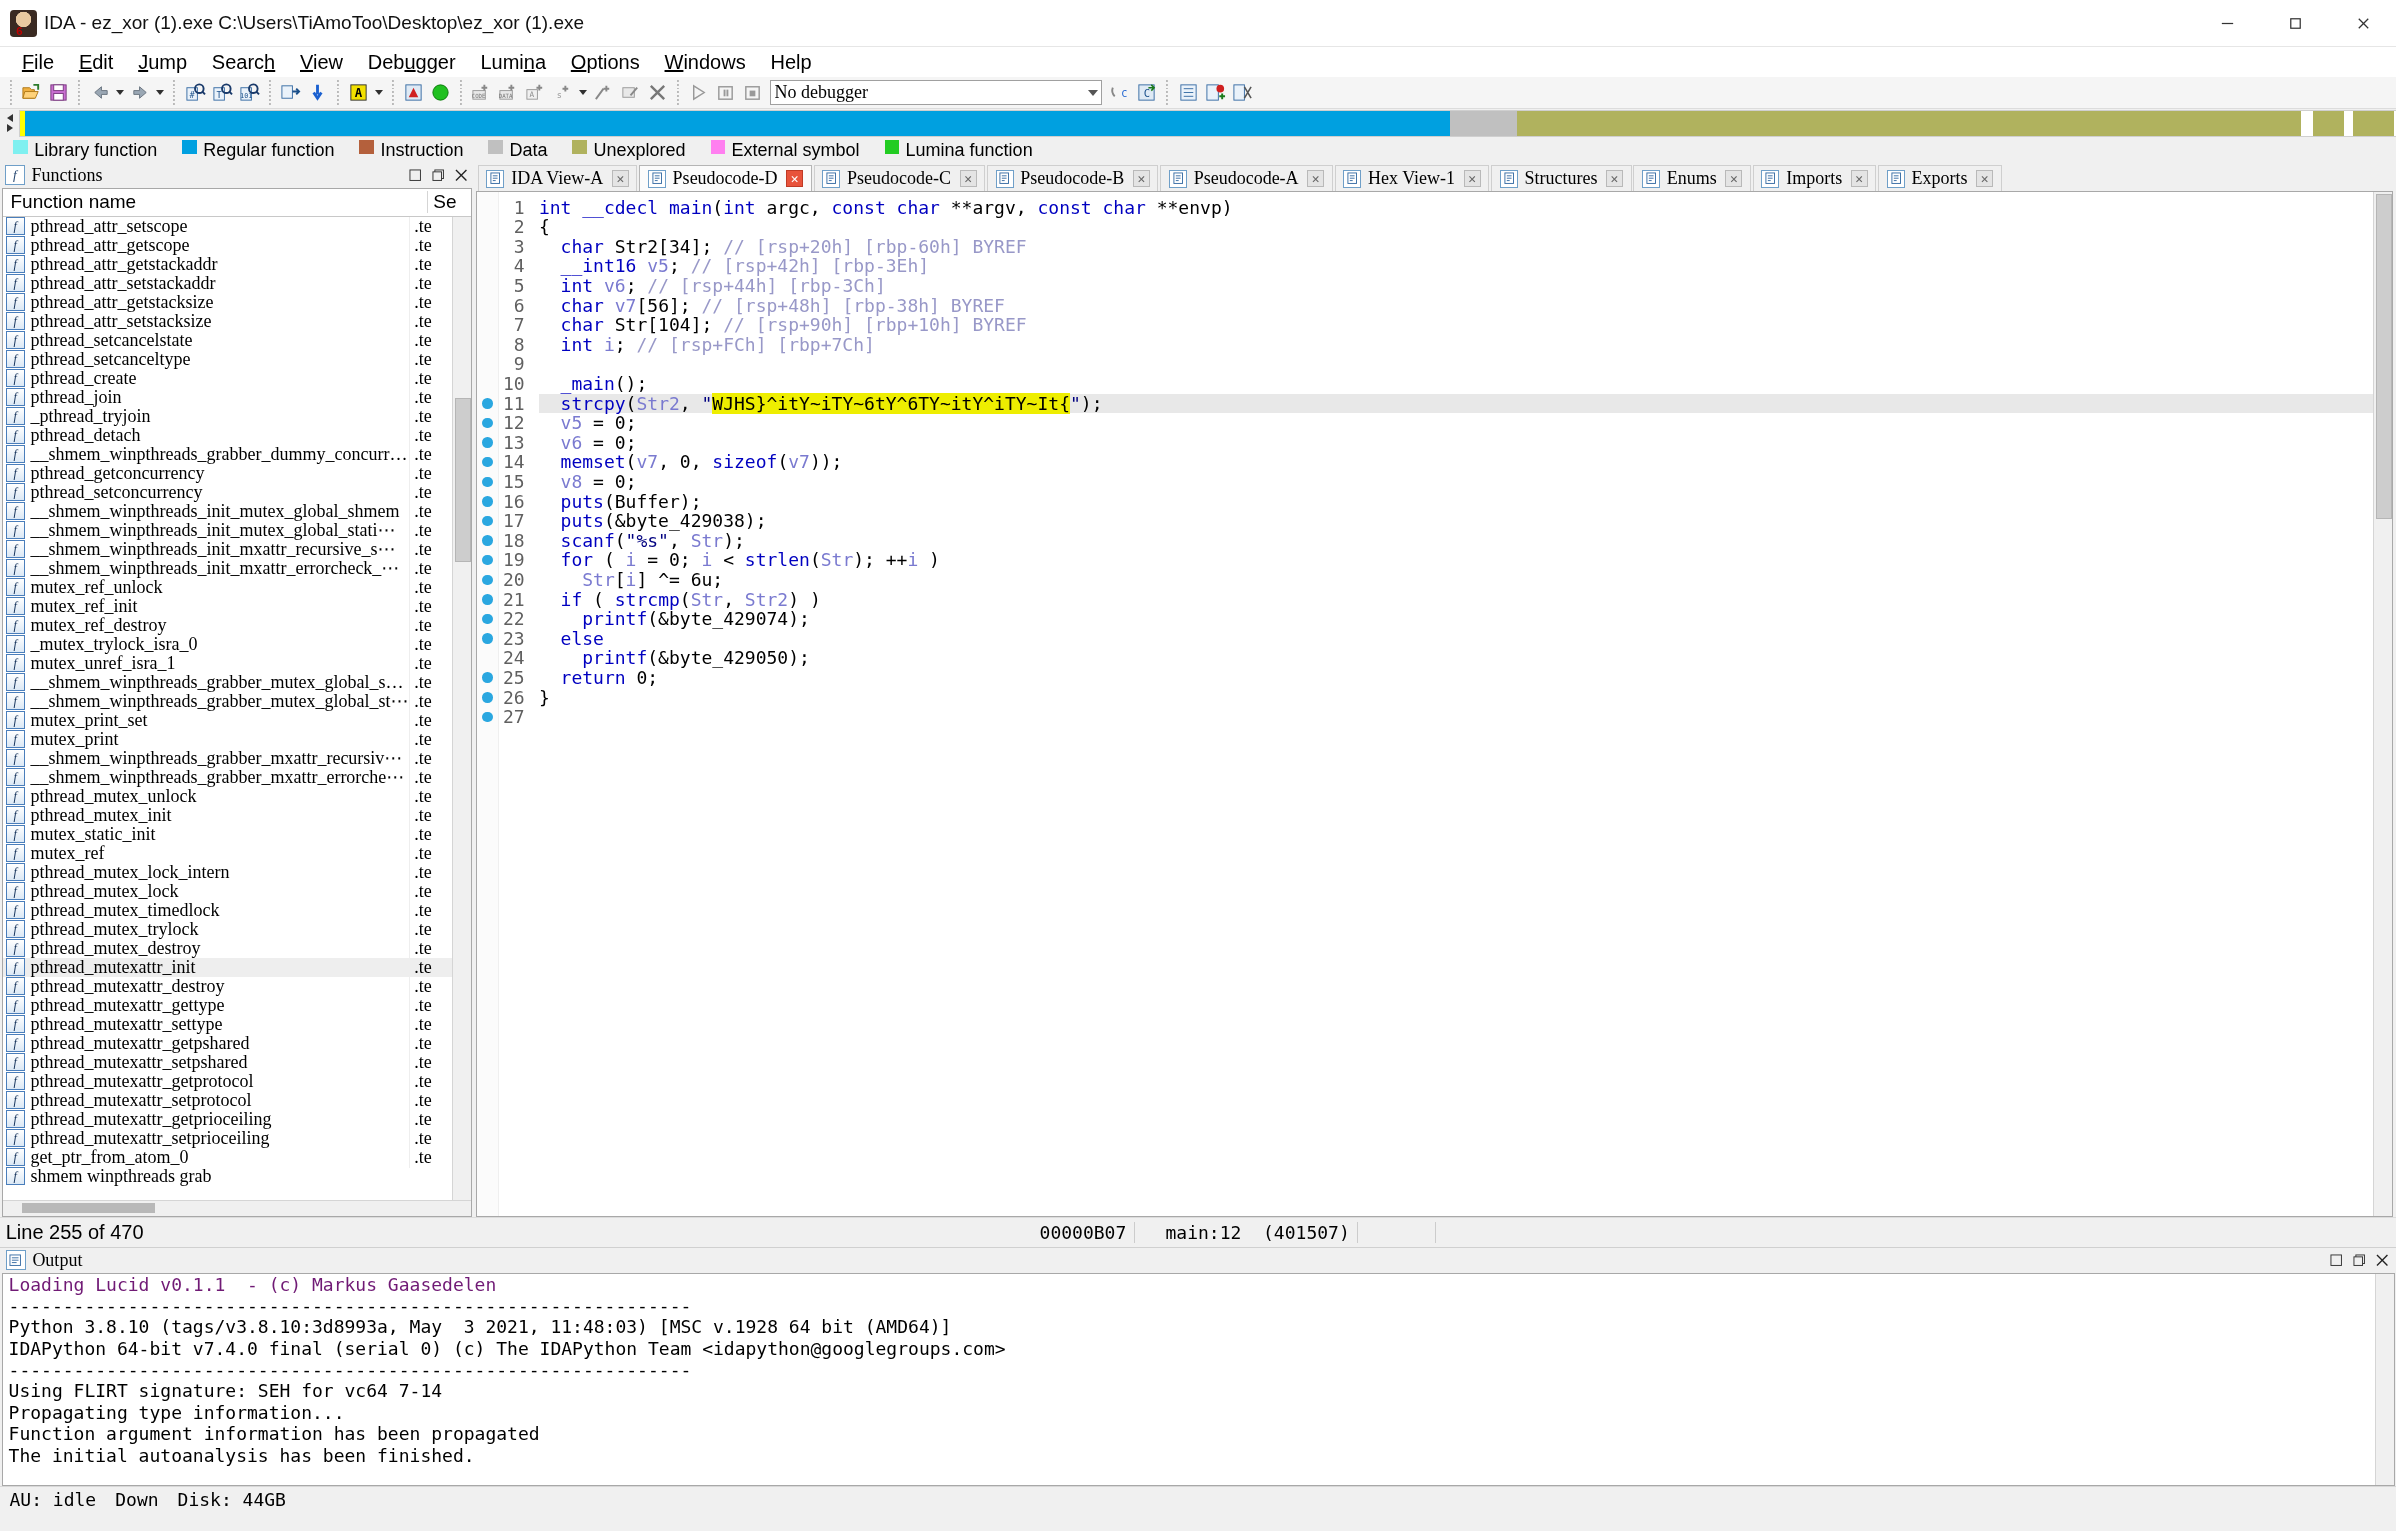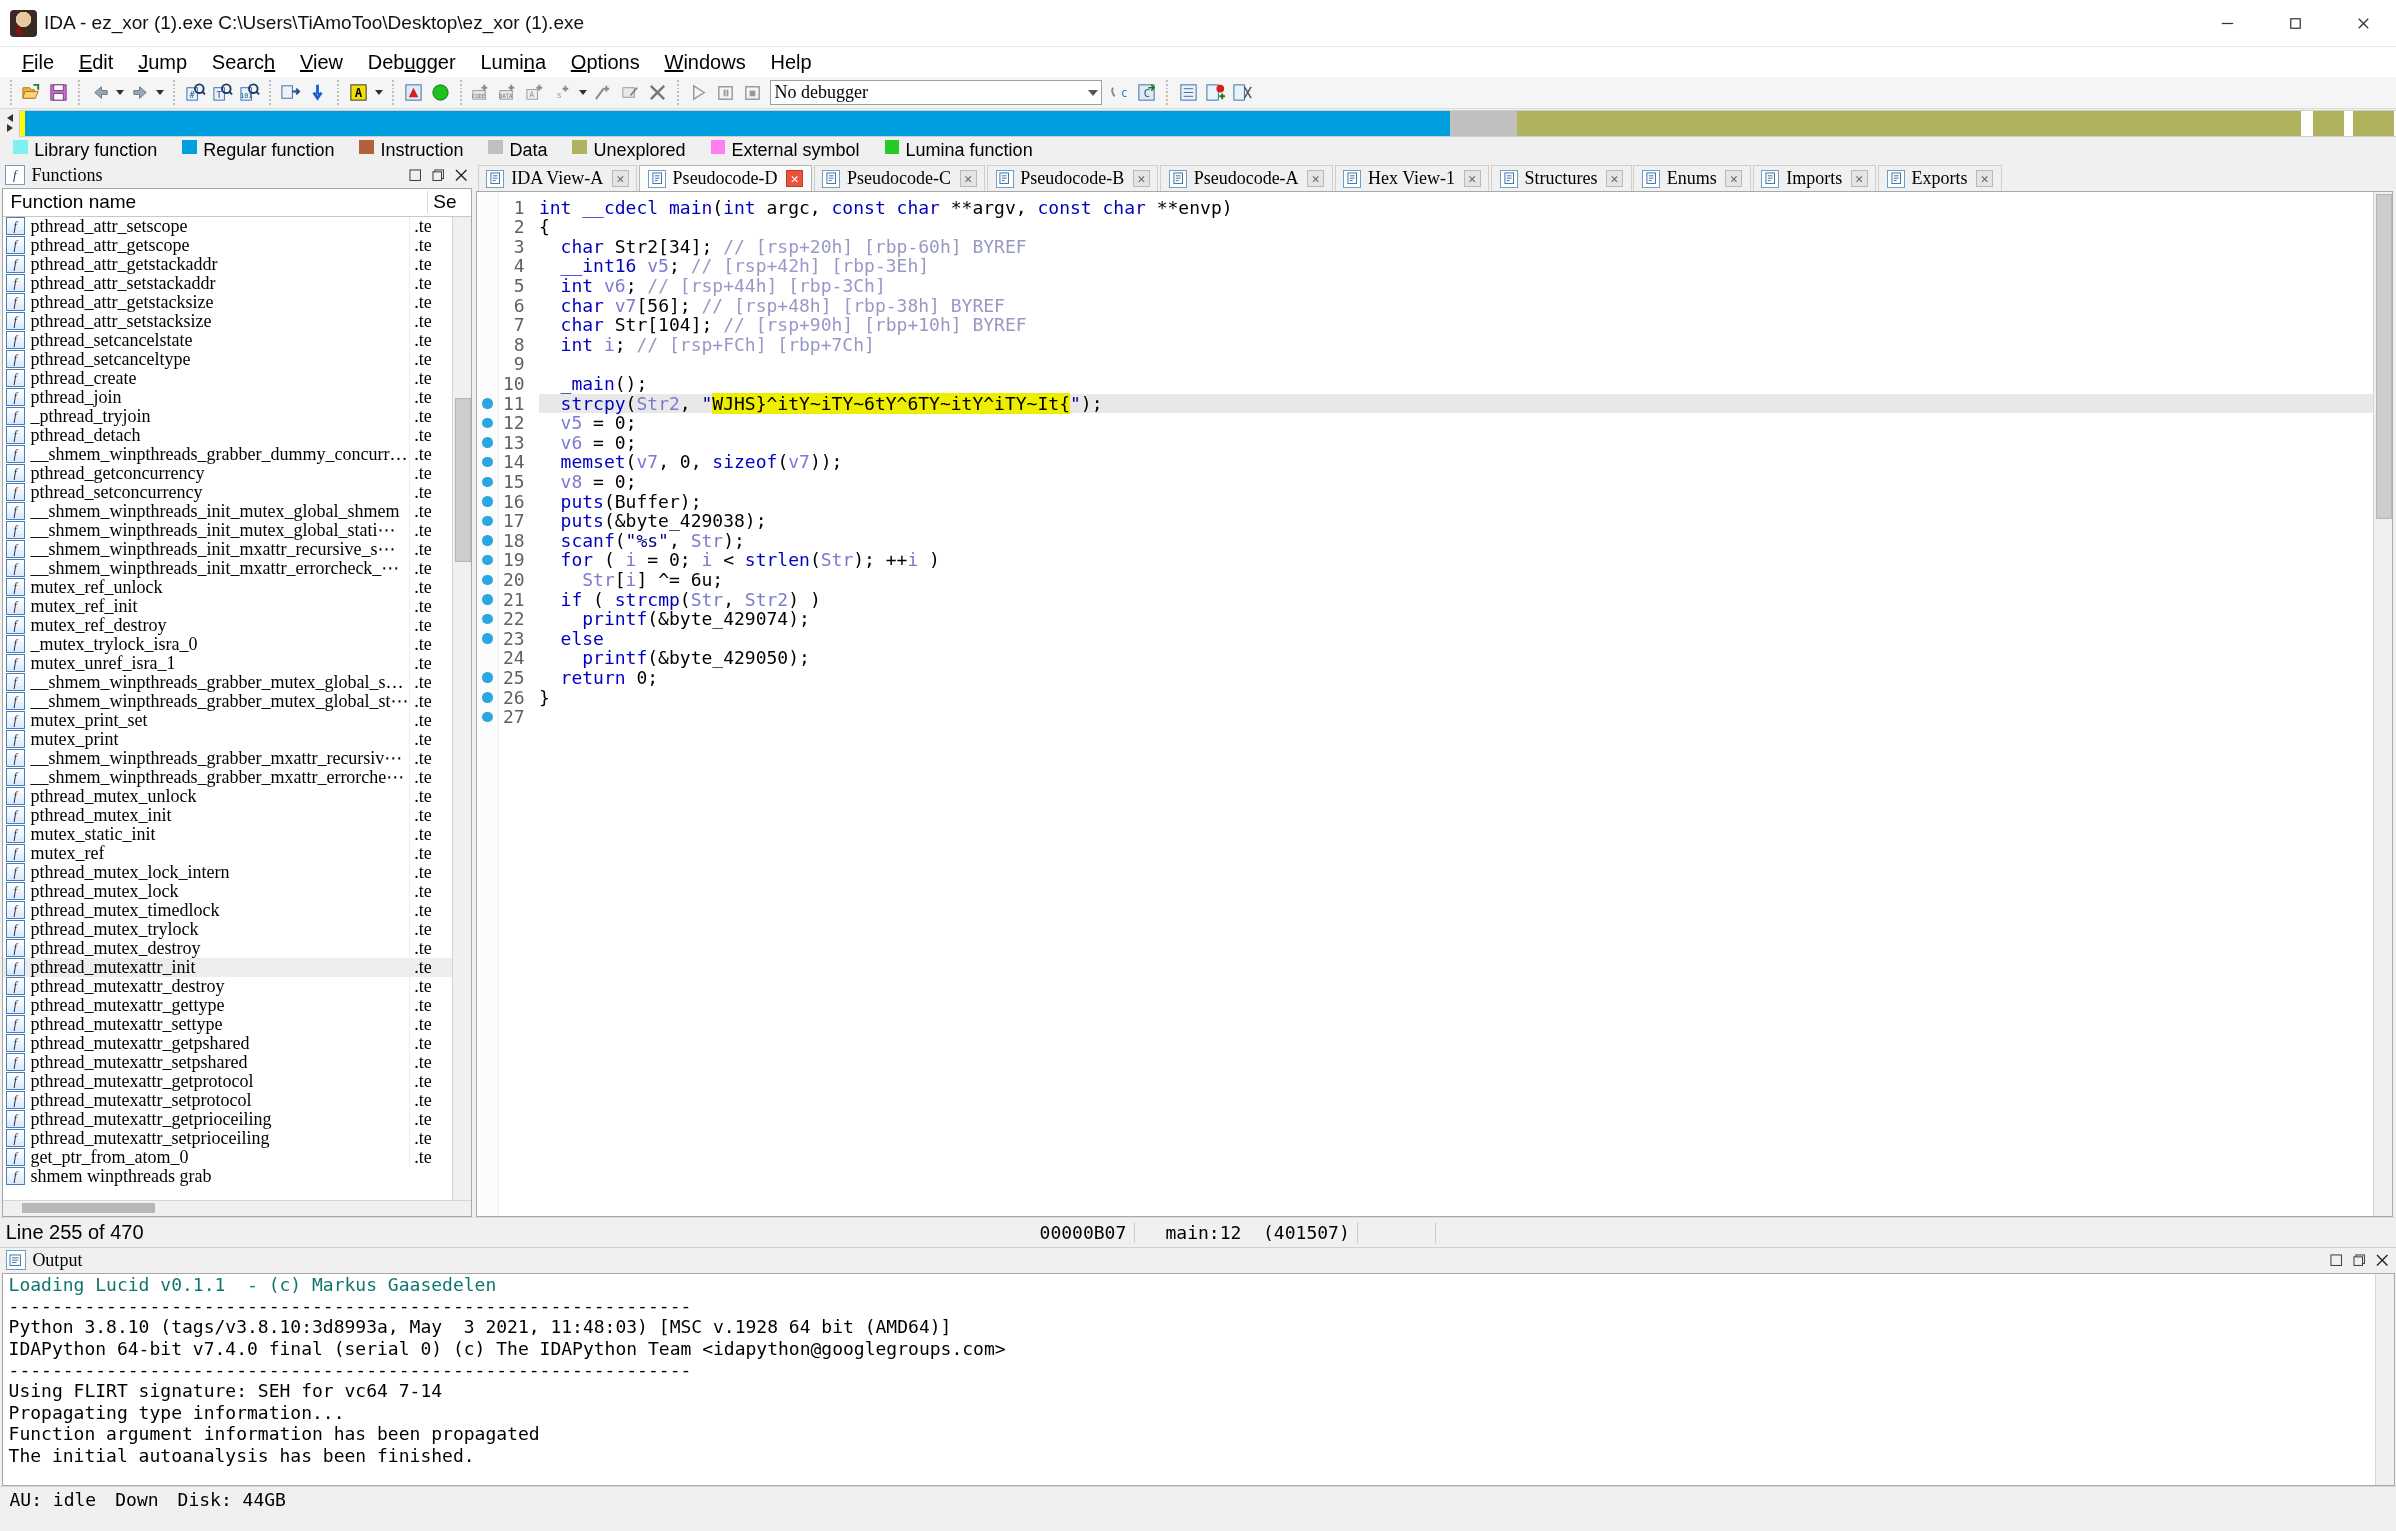--- a/index.html
+++ b/index.html
@@ -119,21 +119,21 @@
   #codestatus{height:28.5px;display:flex;align-items:center;font-family:"DejaVu Sans Mono",monospace;font-size:18px;background:#f0f0f0;border-top:1px solid #dcdcdc;}
   #codestatus .seg{padding:0 7.6px;border-right:1px solid #cccccc;height:21px;display:flex;align-items:center;margin-left:23px;}
   #codestatus .pad{width:533px;}
 
   
   #outwin{height:238px;background:#f0f0f0;display:flex;flex-direction:column;border-top:1px solid #d0d0d0;}
   #outhdr{height:25px;display:flex;align-items:center;padding-left:5.7px;font-family:"Liberation Serif",serif;font-size:18px;}
   #outbody{flex:1;background:#fff;border:1px solid #a8a8a8;margin:0 1.9px;display:flex;min-height:0;overflow:hidden;}
   #outtext{flex:1;padding-left:5.7px;font-family:"DejaVu Sans Mono",monospace;font-size:18px;line-height:21.4px;overflow:hidden;}
   #outtext div{white-space:pre;height:21.4px;}
-  #outtext .cut{color:#0f766e;}
+  #outtext .cut{color:#701a75;}
   #outscroll{width:18px;background:#f0f0f0;border-left:1px solid #d5d5d5;}
   #pytab{height:23px;display:flex;align-items:flex-end;}
   .pyt{height:21px;background:#f0f0f0;border:1px solid #c6c6c6;border-bottom:none;padding:0 9.5px;display:flex;align-items:center;font-family:"Liberation Serif",serif;font-size:18px;}
 
   
   #statusbar{height:25px;background:#f0f0f0;display:flex;align-items:center;font-family:"DejaVu Sans Mono",monospace;font-size:18px;border-top:1px solid #d8d8d8;}
   #statusbar .sb{padding:0 9.5px;}
 </style>
 </head>
 <body>

